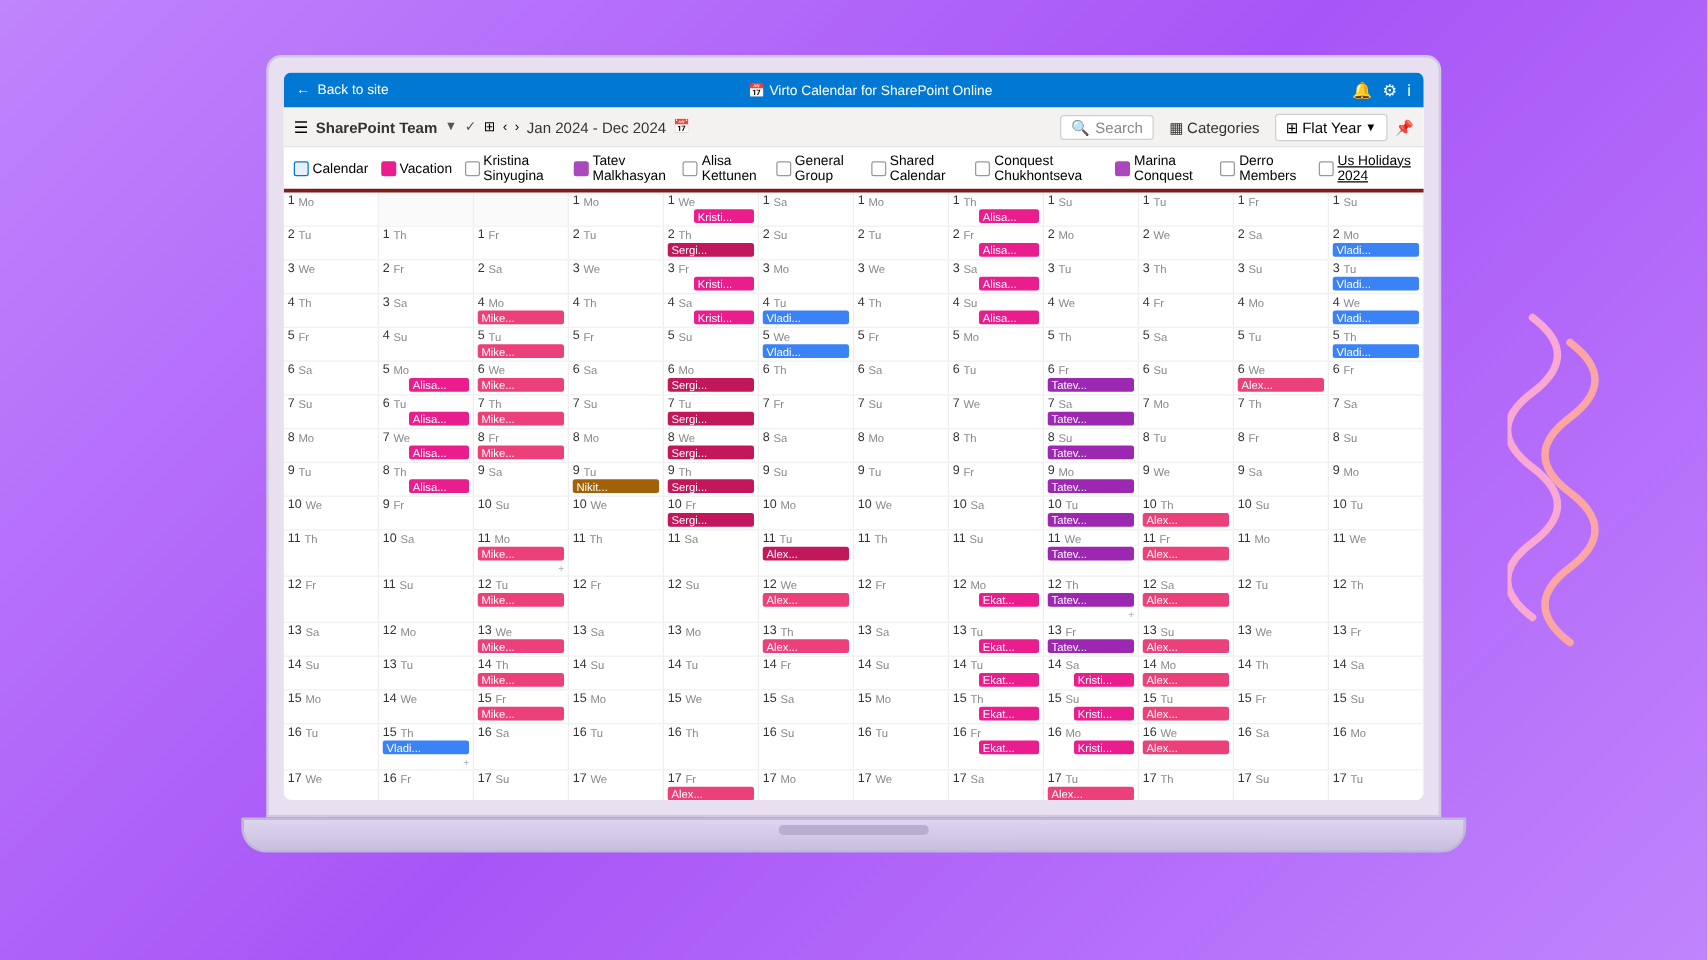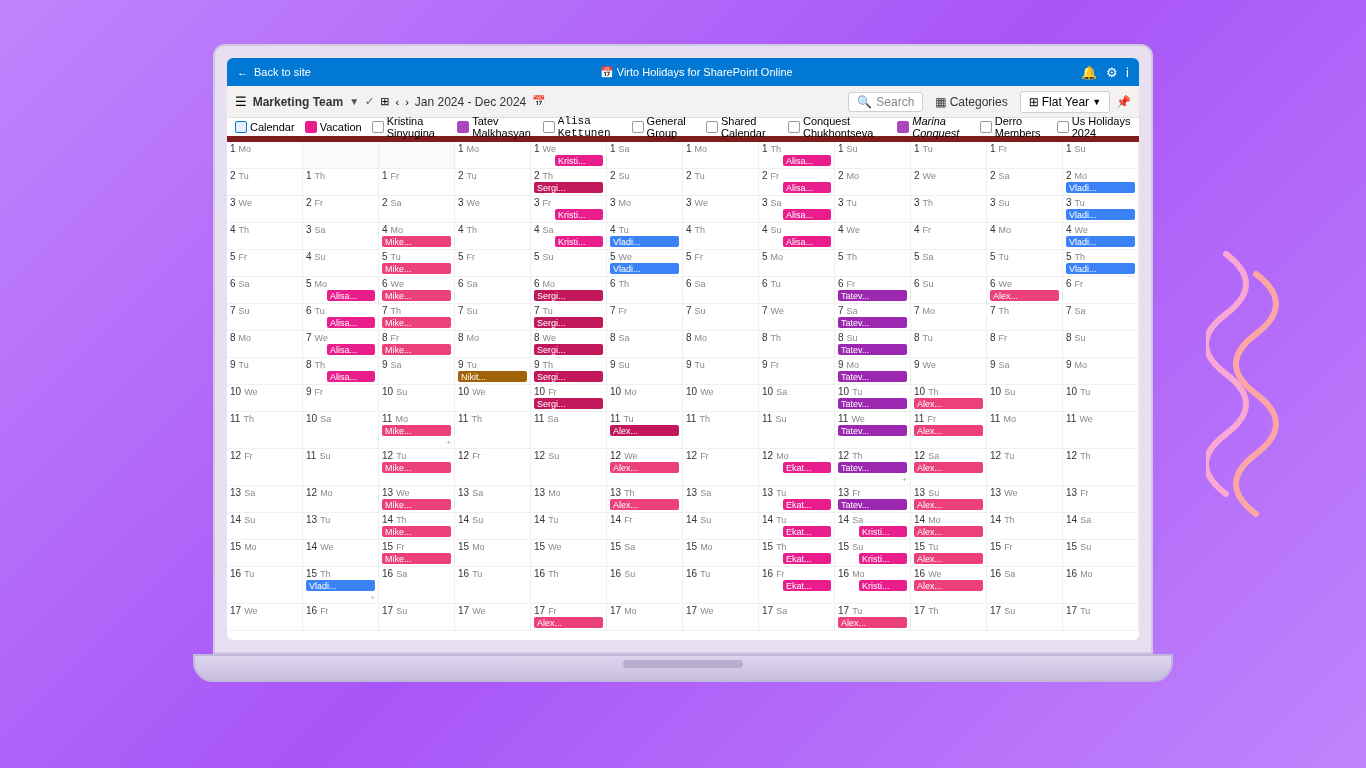--- a/index.html
+++ b/index.html
@@ -125,22 +125,22 @@
       padding: 3px 8px;
       border: 1px solid #d0d0d0;
       border-radius: 3px;
       background: white;
       font-size: 12px;
       cursor: pointer;
     }
 
     .legend-bar {
       background: white;
-      border-bottom: 6px solid #7f1d1d;
-      height: 24px;
+      border-bottom: 3px solid #7f1d1d;
+      height: 36px;
       display: flex;
       align-items: center;
       padding: 0 8px;
       gap: 10px;
       font-size: 11px;
       flex-shrink: 0;
     }
     .legend-item { display: flex; align-items: center; gap: 3px; }
     .legend-swatch {
       width: 12px; height: 12px;
@@ -237,32 +237,32 @@
   <div class="laptop-screen">
     <div class="laptop-inner">
 
       <div class="top-bar">
         <div class="top-bar-left">
           <span style="cursor:pointer;">←</span>
           <span style="cursor:pointer; ">Back to site</span>
         </div>
         <div class="top-bar-center">
           <span>📅</span>
-          <span>Virto Holidays for SharePoint Online</span>
+          <span>Virto Calendar for SharePoint Online</span>
         </div>
         <div class="top-bar-right">
           <span class="top-bar-icon">🔔</span>
           <span class="top-bar-icon">⚙</span>
           <span class="top-bar-icon">ℹ</span>
         </div>
       </div>
 
       <div class="toolbar">
         <span style="font-size:13px;">☰</span>
-        <span class="toolbar-group-name">Marketing Team</span>
+        <span class="toolbar-group-name">SharePoint Team</span>
         <span style="font-size:10px; color:#555;">▼</span>
         <span style="font-size:11px; color:#555;">✓</span>
         <span style="font-size:11px;">⊞</span>
         <span style="font-size:11px; cursor:pointer;">‹</span>
         <span style="font-size:11px; cursor:pointer;">›</span>
         <span class="toolbar-date-range">Jan 2024 - Dec 2024</span>
         <span style="font-size:11px;">📅</span>
         <div class="search-box">
           <span>🔍</span>
           <span>Search</span>
@@ -291,45 +291,45 @@
         <div class="legend-item">
           <div class="legend-swatch" style="background:white; border-color:#999;"></div>
           <span style="font-size:11px;">Kristina Sinyugina</span>
         </div>
         <div class="legend-item">
           <div class="legend-swatch" style="background:#ab47bc; border-color:#ab47bc;"></div>
           <span style="font-size:11px;">Tatev Malkhasyan</span>
         </div>
         <div class="legend-item">
           <div class="legend-swatch" style="background:white; border-color:#999;"></div>
-          <span style="font-size:11px;font-family:Liberation Mono, monospace;">Alisa Kettunen</span>
+          <span style="font-size:11px;">Alisa Kettunen</span>
         </div>
         <div class="legend-item">
           <div class="legend-swatch" style="background:white; border-color:#999;"></div>
           <span style="font-size:11px;">General Group</span>
         </div>
         <div class="legend-item">
           <div class="legend-swatch" style="background:white; border-color:#999;"></div>
           <span style="font-size:11px;">Shared Calendar</span>
         </div>
         <div class="legend-item">
           <div class="legend-swatch" style="background:white; border-color:#999;"></div>
           <span style="font-size:11px;">Conquest Chukhontseva</span>
         </div>
         <div class="legend-item">
           <div class="legend-swatch" style="background:#ab47bc; border-color:#ab47bc;"></div>
-          <span style="font-size:11px;font-style:italic;">Marina Conquest</span>
+          <span style="font-size:11px;">Marina Conquest</span>
         </div>
         <div class="legend-item">
           <div class="legend-swatch" style="background:white; border-color:#999;"></div>
           <span style="font-size:11px;">Derro Members</span>
         </div>
         <div class="legend-item">
           <div class="legend-swatch" style="background:white; border-color:#999;"></div>
-          <span style="font-size:11px;">Us Holidays 2024</span>
+          <span style="font-size:11px;text-decoration:underline;">Us Holidays 2024</span>
         </div>
       </div>
 
       <div class="calendar-area">
 
 
         <div class="cal-body">
 
           <div class="cal-week-row">
 

